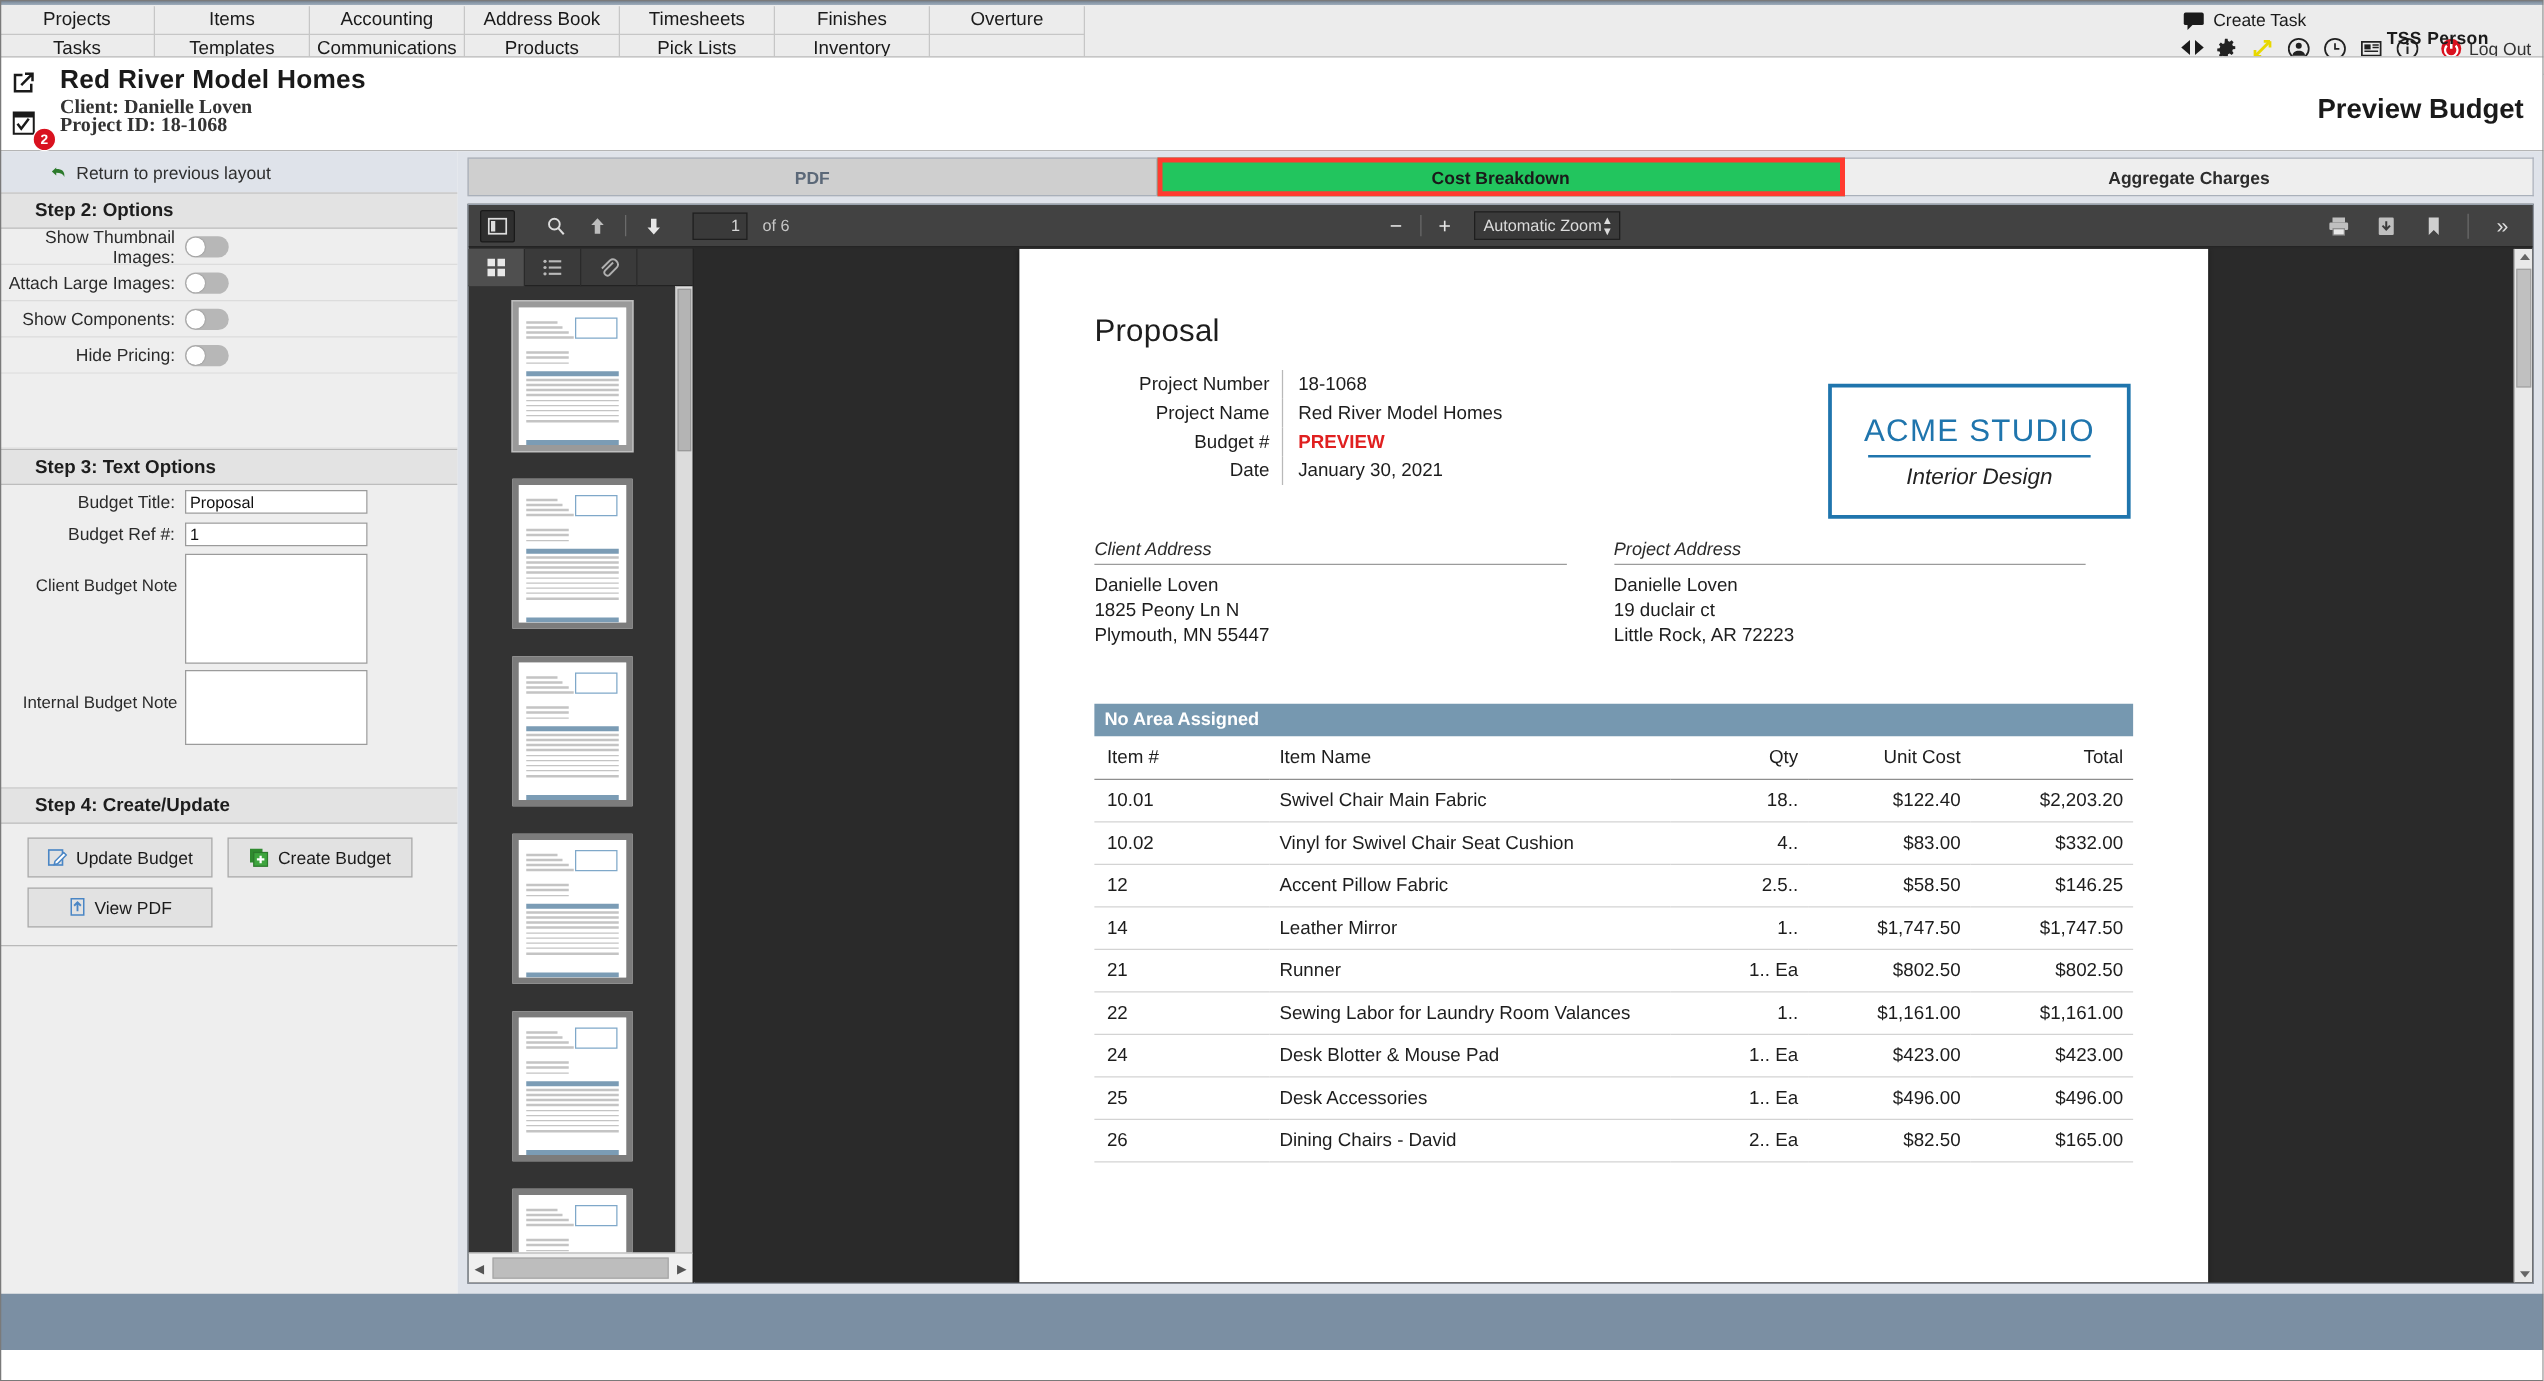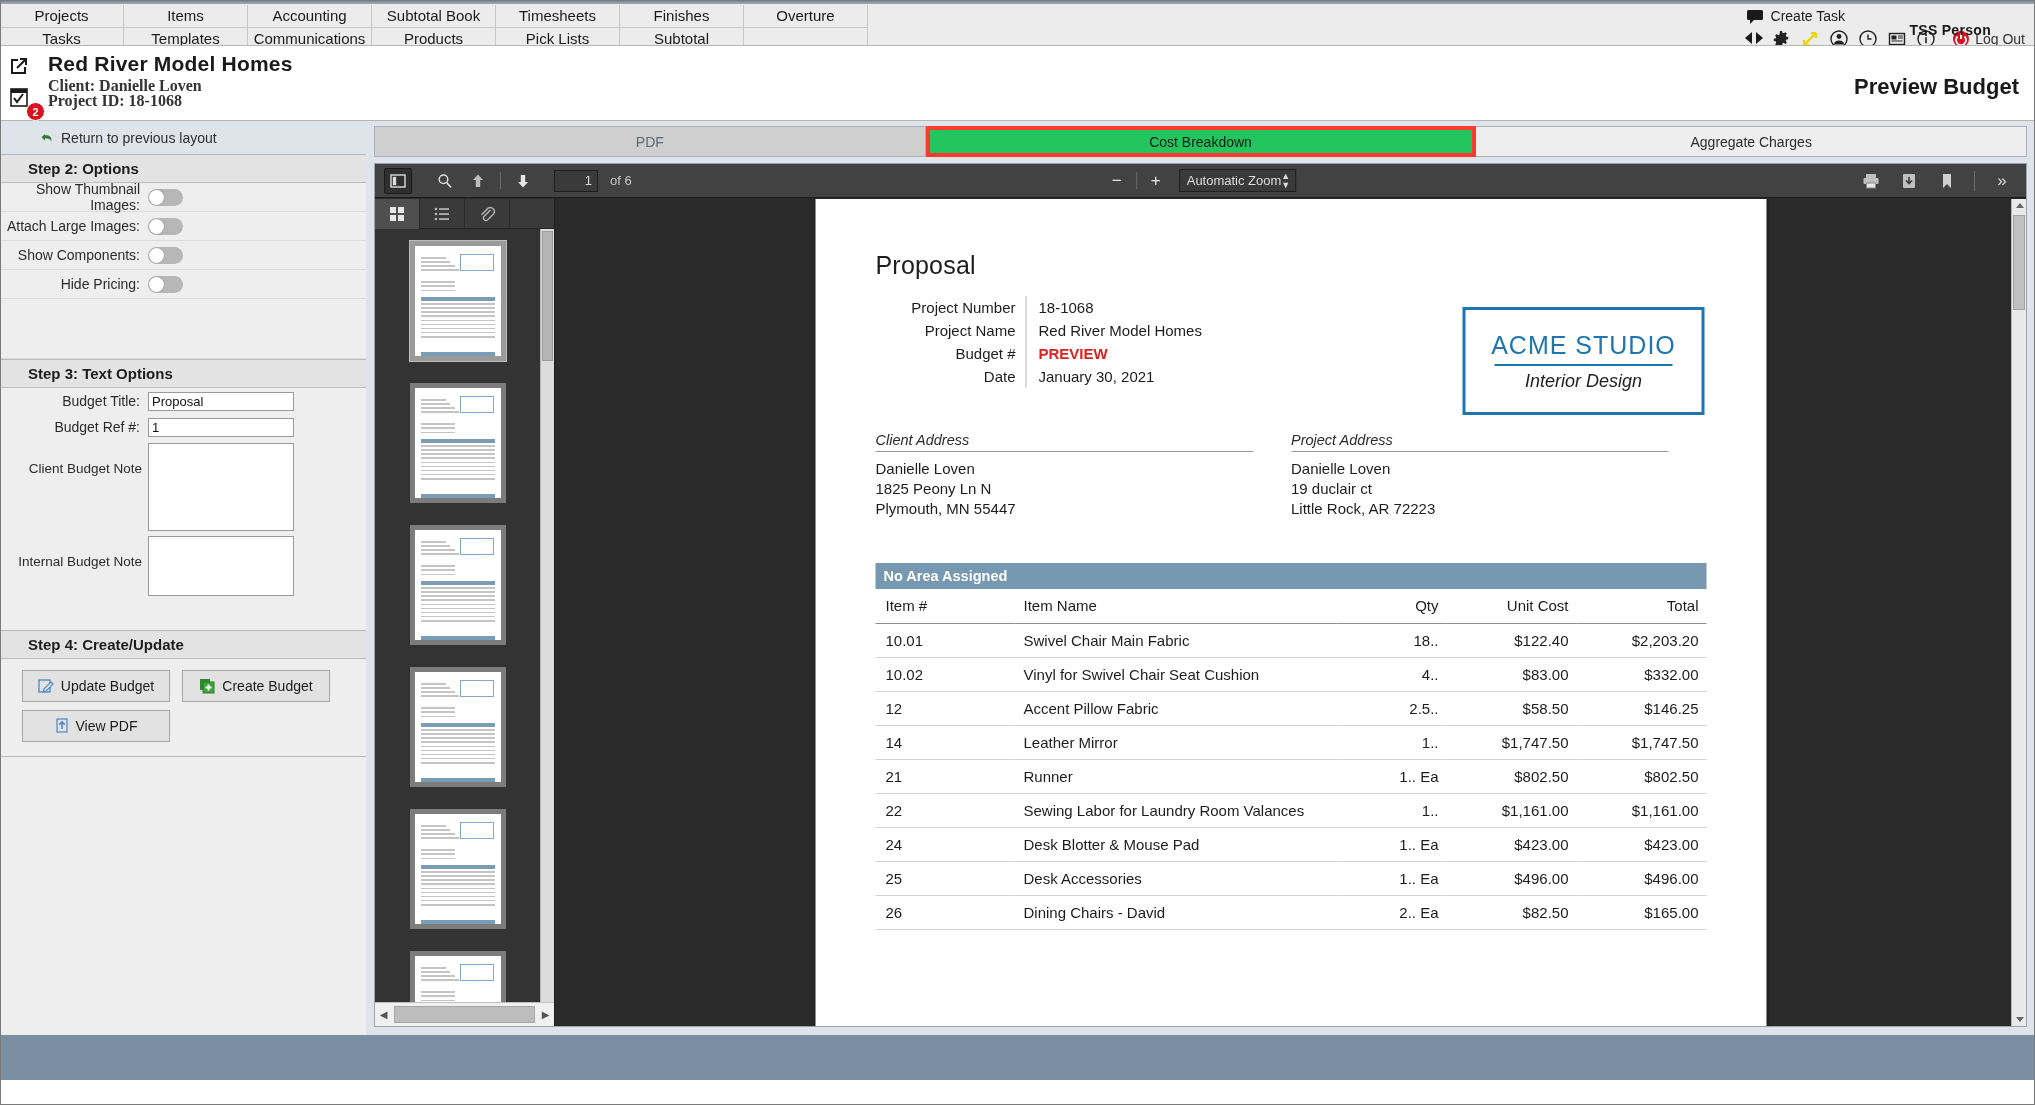--- a/index.html
+++ b/index.html
@@ -112,21 +112,21 @@
     background:#e2e2e2; border:1px solid #a9a9a9;
     display:flex; align-items:center; justify-content:center; gap:7px;
     font-size:14px; color:#1b1b1b; cursor:pointer;
   }
 
   
   .mainpane {
     position:absolute; left:366px; top:121px; width:1669px; height:915px;
     background:#dfe3ea;
   }
-  .tabbar { display:flex; padding: 5px 8px 0 8px; height:38px; }
+  .tabbar { display:flex; padding: 5px 8px 0 8px; height:38px;font-weight:bold; }
   .tab {
     flex:1; height:31px; line-height:30px; text-align:center;
     font-size:14px; color:#2c2c2c; background:#eeeeee;
     border:1px solid #a9b0ba; cursor:pointer;
   }
   .tab.inactive { background:#cfcfcf; color:#5b6878; }
   .tab.selected { background:#22c55e; color:#1a1a1a; outline:4px solid #ff3b30; outline-offset:-4px; z-index:2;}
   .tab + .tab { border-left:0; }
 
   
@@ -259,32 +259,32 @@
 <body>
 
 <div class="app">
 
   <div class="topbar">
     <div class="navgrid">
       <div class="navrow" id="navrow1">
           <div class="navcell">Projects</div>
           <div class="navcell">Items</div>
           <div class="navcell">Accounting</div>
-          <div class="navcell">Subtotal Book</div>
+          <div class="navcell">Address Book</div>
           <div class="navcell">Timesheets</div>
           <div class="navcell">Finishes</div>
           <div class="navcell">Overture</div>
         </div>
       <div class="navrow" id="navrow2">
           <div class="navcell">Tasks</div>
           <div class="navcell">Templates</div>
           <div class="navcell">Communications</div>
           <div class="navcell">Products</div>
           <div class="navcell">Pick Lists</div>
-          <div class="navcell">Subtotal</div>
+          <div class="navcell">Inventory</div>
           <div class="navcell blank"></div>
         </div>
     </div>
 
     <div class="topright">
       <div class="tr-line1">
         <div class="create-task">
           <span class="ic">
             <svg width="18" height="18" viewBox="0 0 18 18">
                 <rect x="1" y="3" width="16" height="10" rx="1.5" fill="#1a1a1a"></rect>

